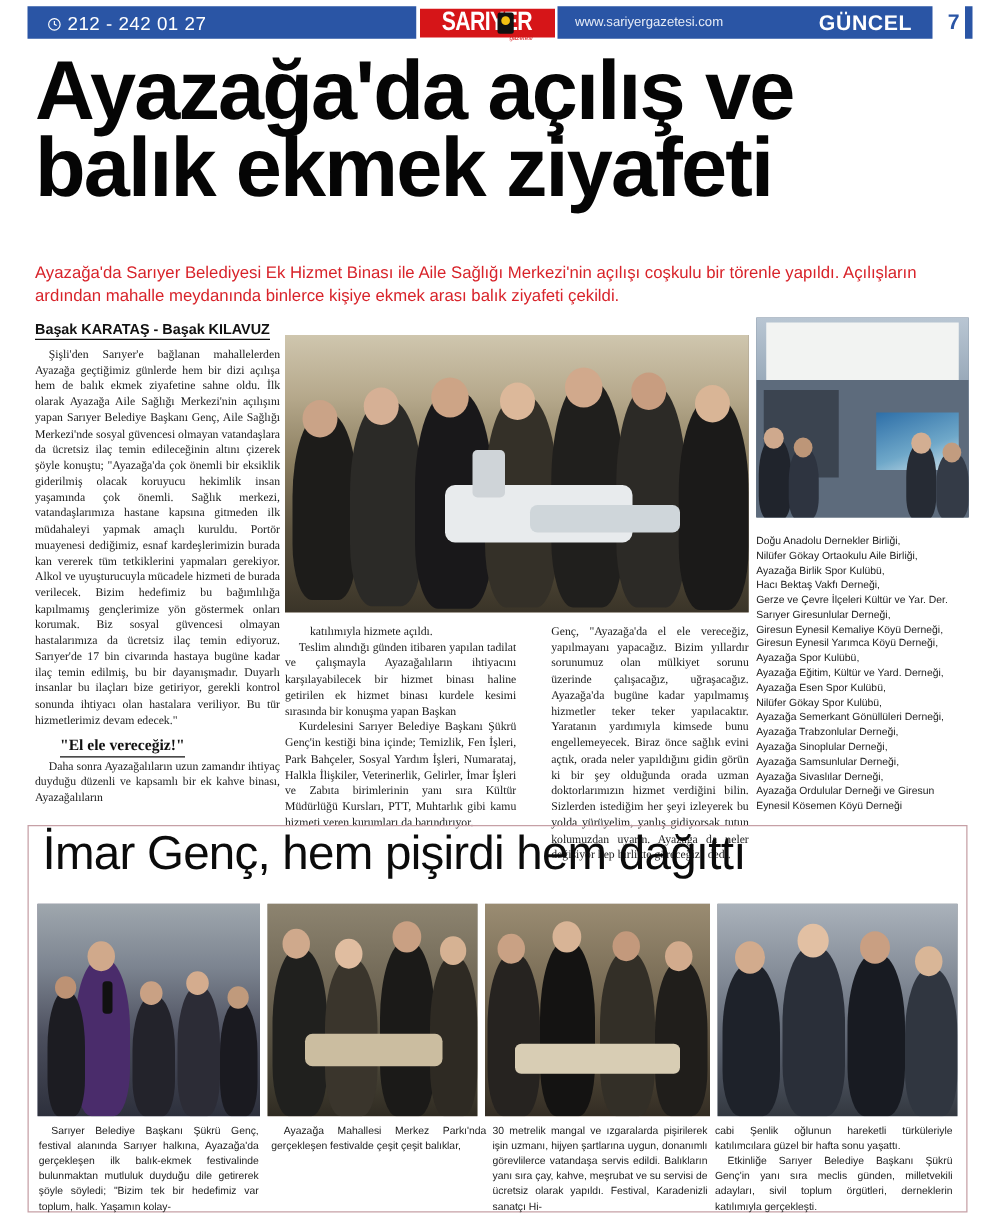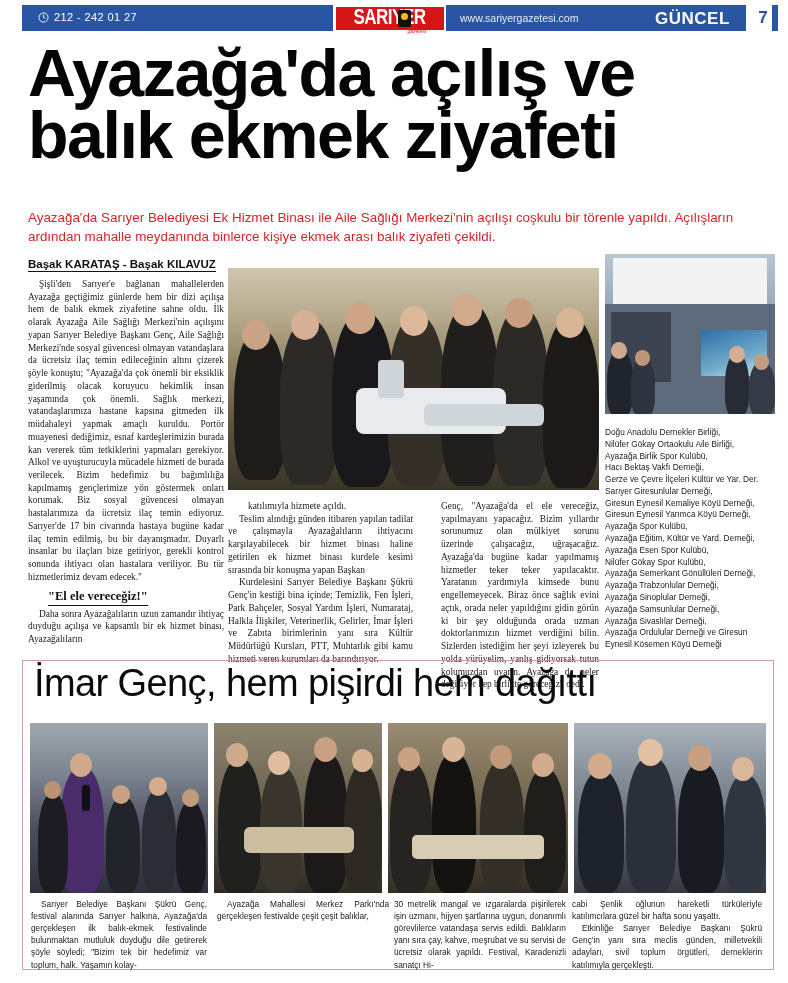--- a/index.html
+++ b/index.html
@@ -16,23 +16,23 @@
   
   .topbar{
     position:absolute; left:0; top:5px; width:788px; height:26px;
   }
   .topbar-blue-left{
     position:absolute; left:22px; top:0; width:355px; height:26px;
     background:#2a55a5;
   }
   .phone{
     position:absolute; left:38px; top:6px;
-    color:#fff; font-size:11px; letter-spacing:.4px;
-    font-family:"Liberation Sans", sans-serif;
-    display:flex; align-items:flex-end; gap:5px;
+    color:#fff; font-size:15px; letter-spacing:.4px;
+    font-family:"Liberation Sans", sans-serif;
+    display:flex; align-items:center; gap:5px;
   }
   .phone-icon{ display:inline-block; width:11px; height:11px; position:relative;}
   .phone-icon svg{ display:block; }
   .logo-box{
     position:absolute; left:333px; top:-2px; width:113px; height:30px;
     background:#ffffff; display:flex; align-items:center; justify-content:center;
   }
   .logo-red{
     width:108px; height:23px; background:#d61518;
     display:flex; align-items:center; justify-content:center;
@@ -289,21 +289,21 @@
     <i style="left:6px;  top:88px; width:16px; height:17px; background:#cfa98d; border-radius:50%;"></i>
     <i style="left:30px; top:96px; width:15px; height:16px; background:#bd9678; border-radius:50%;"></i>
     <i style="left:124px;top:92px; width:16px; height:17px; background:#d3ae92; border-radius:50%;"></i>
     <i style="left:149px;top:100px;width:15px; height:16px; background:#c29c7f; border-radius:50%;"></i>
   </div>
 </div>
 
 <div class="col" id="col1">
   <p>Şişli'den Sarıyer'e bağlanan mahallelerden Ayazağa geçtiğimiz günlerde hem bir dizi açılışa hem de balık ekmek ziyafetine sahne oldu. İlk olarak Ayazağa Aile Sağlığı Merkezi'nin açılışını yapan Sarıyer Belediye Başkanı Genç, Aile Sağlığı Merkezi'nde sosyal güvencesi olmayan vatandaşlara da ücretsiz ilaç temin edileceğinin altını çizerek şöyle konuştu; "Ayazağa'da çok önemli bir eksiklik giderilmiş olacak koruyucu hekimlik insan yaşamında çok önemli. Sağlık merkezi, vatandaşlarımıza hastane kapsına gitmeden ilk müdahaleyi yapmak amaçlı kuruldu. Portör muayenesi dediğimiz, esnaf kardeşlerimizin burada kan vererek tüm tetkiklerini yapmaları gerekiyor. Alkol ve uyuşturucuyla mücadele hizmeti de burada verilecek. Bizim hedefimiz bu bağımlılığa kapılmamış gençlerimize yön göstermek onları korumak. Biz sosyal güvencesi olmayan hastalarımıza da ücretsiz ilaç temin ediyoruz. Sarıyer'de 17 bin civarında hastaya bugüne kadar ilaç temin edilmiş, bu bir dayanışmadır. Duyarlı insanlar bu ilaçları bize getiriyor, gerekli kontrol sonunda ihtiyacı olan hastalara veriliyor. Bu tür hizmetlerimiz devam edecek."</p>
   <p class="noind"><span class="subhead">"El ele vereceğiz!"</span></p>
-  <p>Daha sonra Ayazağalıların uzun zamandır ihtiyaç duyduğu açılışa ve kapsamlı bir ek hizmet binası, Ayazağalıların</p>
+  <p>Daha sonra Ayazağalıların uzun zamandır ihtiyaç duyduğu düzenli ve kapsamlı bir ek kahve binası, Ayazağalıların</p>
 </div>
 
 <div class="col" id="col2">
   <p class="noind">katılımıyla hizmete açıldı.</p>
   <p>Teslim alındığı günden itibaren yapılan tadilat ve çalışmayla Ayazağalıların ihtiyacını karşılayabilecek bir hizmet binası haline getirilen ek hizmet binası kurdele kesimi sırasında bir konuşma yapan Başkan</p>
   <p>Kurdelesini Sarıyer Belediye Başkanı Şükrü Genç'in kestiği bina içinde; Temizlik, Fen İşleri, Park Bahçeler, Sosyal Yardım İşleri, Numarataj, Halkla İlişkiler, Veterinerlik, Gelirler, İmar İşleri ve Zabıta birimlerinin yanı sıra Kültür Müdürlüğü Kursları, PTT, Muhtarlık gibi kamu hizmeti veren kurumları da barındırıyor.</p>
 </div>
 
 <div class="col" id="col3">
   <p class="noind">Genç, "Ayazağa'da el ele vereceğiz, yapılmayanı yapacağız. Bizim yıllardır sorunumuz olan mülkiyet sorunu üzerinde çalışacağız, uğraşacağız. Ayazağa'da bugüne kadar yapılmamış hizmetler teker teker yapılacaktır. Yaratanın yardımıyla kimsede bunu engellemeyecek. Biraz önce sağlık evini açtık, orada neler yapıldığını gidin görün ki bir şey olduğunda orada uzman doktorlarımızın hizmet verdiğini bilin. Sizlerden istediğim her şeyi izleyerek bu yolda yürüyelim, yanlış gidiyorsak tutun kolumuzdan uyarın. Ayazağa da neler değişiyor hep birlikte göreceğiz" dedi.</p>

